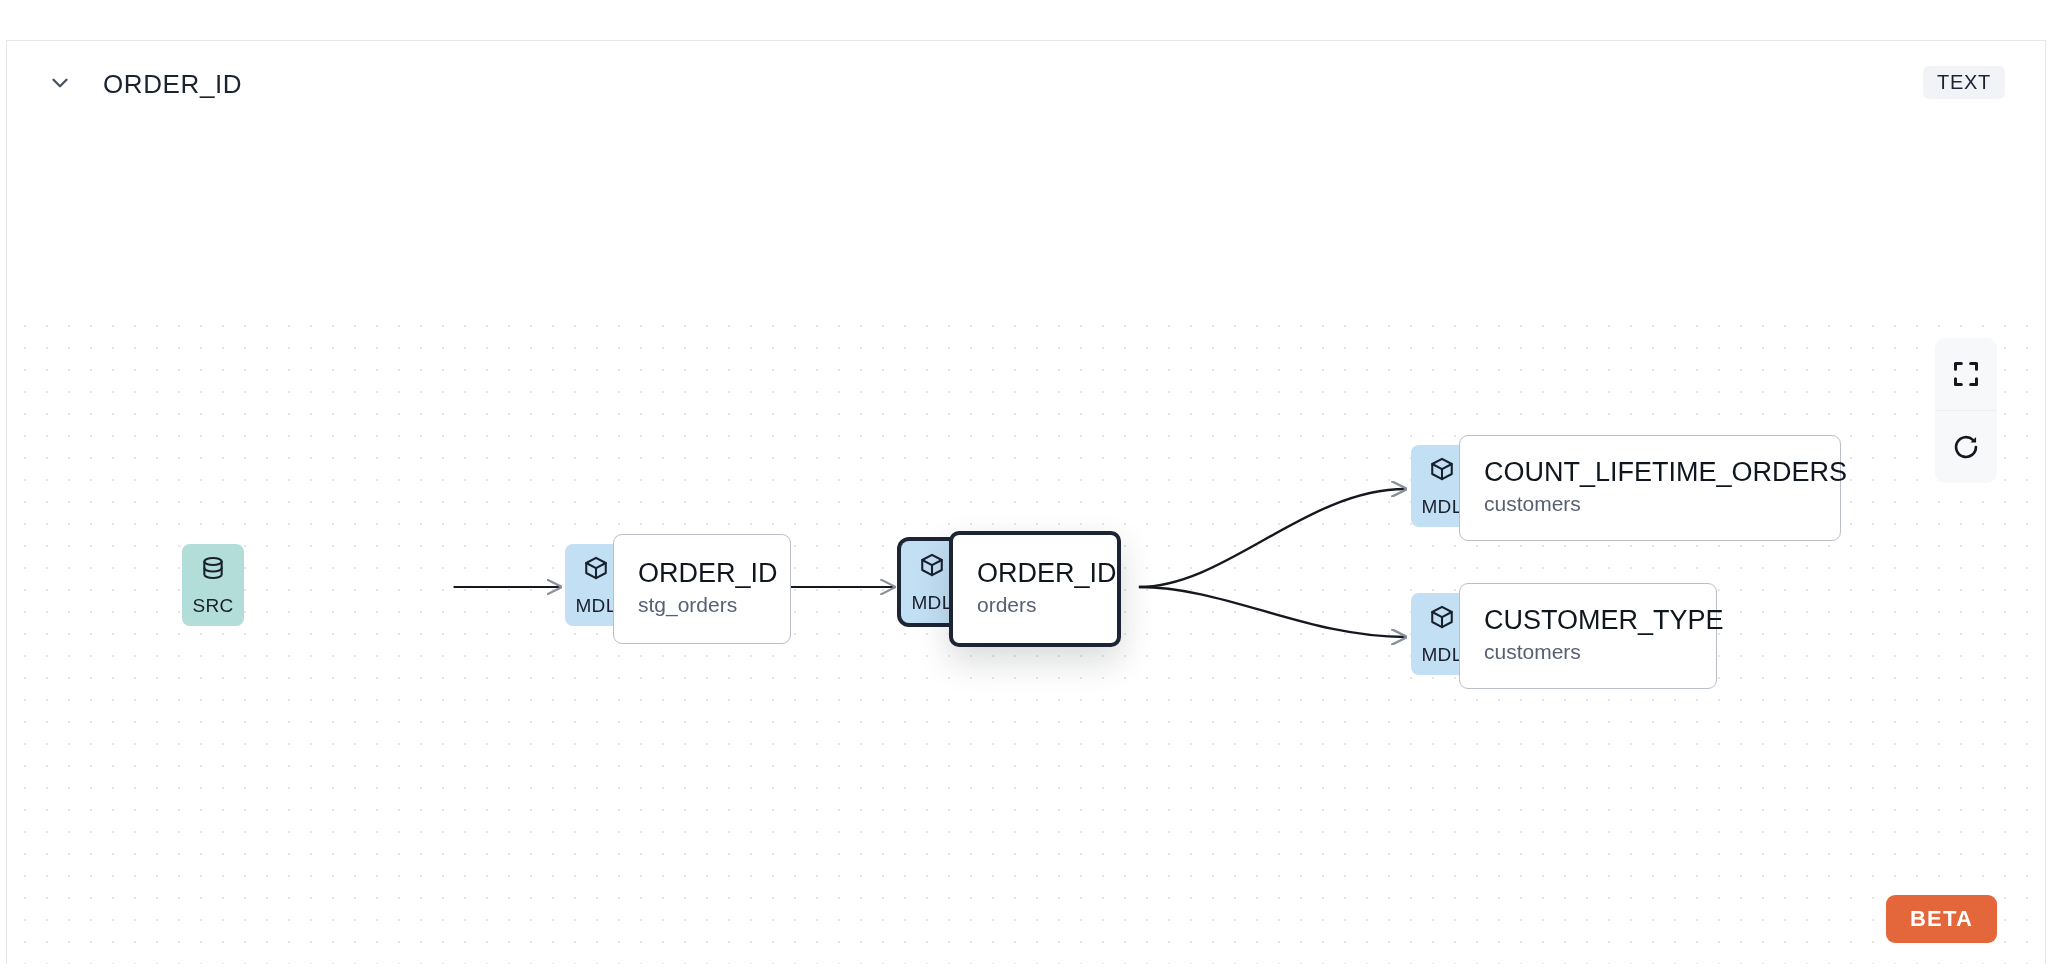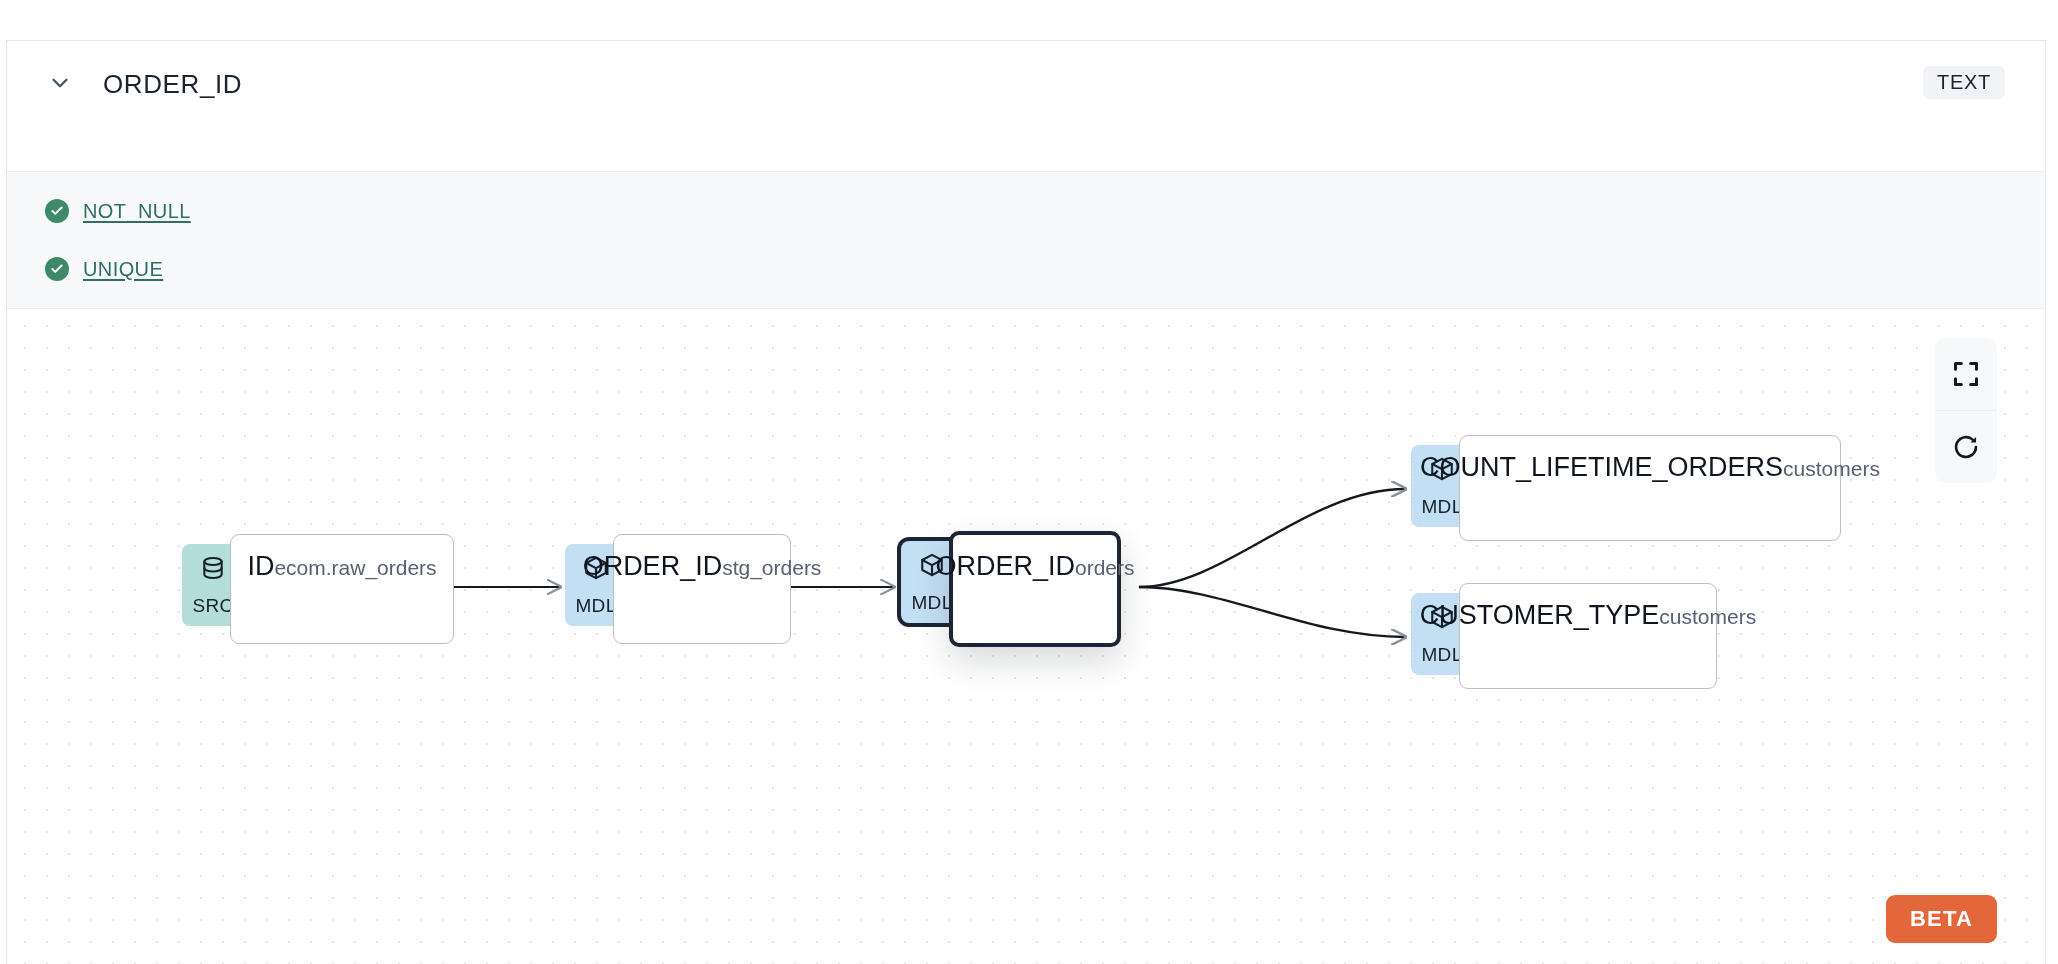--- a/index.html
+++ b/index.html
@@ -193,38 +193,37 @@
   .badge-mdl { background: #c3dff4; }
 
   .node-body {
     background: #ffffff;
     border: 1px solid #b9bec7;
     border-radius: 9px;
     margin-left: -14px;
     padding: 16px 24px 18px 24px;
     box-sizing: border-box;
     display: flex;
-    flex-direction: row;
+    flex-direction: column;
     justify-content: center;
     position: relative;
     z-index: 2;
   }
   .node-name {
     font-size: 27px;
     color: #10161f;
     line-height: 1.12;
     white-space: nowrap;
   }
   .node-sub {
     font-size: 21px;
     color: #586074;
     line-height: 1.25;
     margin-top: 4px;
     white-space: nowrap;
-    text-align: center;
   }
 
   
   .node.selected .node-badge {
     box-shadow: 0 0 0 4px #1d2433;
     border-radius: 8px;
   }
   .node.selected .node-body {
     border: 4px solid #1d2433;
     border-radius: 10px;
@@ -286,40 +285,20 @@
           </svg>
         </div>
 
         <div class="col-title">ORDER_ID</div>
 
         <div class="type-badge">TEXT</div>
       </div>
 
     </div>
 
-    <div class="tests">
-
-      <div class="test-item t0">
-        <span class="check-icon">
-          <svg width="14" height="14" viewBox="0 0 24 24" fill="none" stroke="#ffffff" stroke-width="3.4" stroke-linecap="round" stroke-linejoin="round">
-            <polyline points="20 6 9 17 4 12"></polyline>
-          </svg>
-        </span>
-        <span class="test-link">NOT_NULL</span>
-      </div>
-
-      <div class="test-item t1">
-        <span class="check-icon">
-          <svg width="14" height="14" viewBox="0 0 24 24" fill="none" stroke="#ffffff" stroke-width="3.4" stroke-linecap="round" stroke-linejoin="round">
-            <polyline points="20 6 9 17 4 12"></polyline>
-          </svg>
-        </span>
-        <span class="test-link">UNIQUE</span>
-      </div>
-    </div>
 
     <div class="canvas">
 
       <svg class="edges" viewBox="0 0 2040 679" preserveAspectRatio="none">
         <defs>
           <marker id="arrow" viewBox="0 0 10 10" refX="9" refY="5" markerWidth="7" markerHeight="7" orient="auto-start-reverse">
             <path d="M 0 0 L 10 5 L 0 10" fill="none" stroke="#8a9099" stroke-width="1.4"></path>
           </marker>
         </defs>
 
@@ -335,24 +314,20 @@
       <div class="node" style="left:175px; top:225px;">
         <div class="node-badge badge-src">
           <span class="bi">
             <svg width="26" height="26" viewBox="0 0 24 24" fill="none" stroke="#17202c" stroke-width="1.9" stroke-linecap="round" stroke-linejoin="round">
               <ellipse cx="12" cy="6" rx="8" ry="3.2"></ellipse>
               <path d="M4 6v6c0 1.77 3.58 3.2 8 3.2s8-1.43 8-3.2V6"></path>
               <path d="M4 12v6c0 1.77 3.58 3.2 8 3.2s8-1.43 8-3.2v-6"></path>
             </svg>
           </span>
           <span class="bl">SRC</span>
-        </div>
-        <div class="node-body" style="width:224px; height:110px;">
-          <div class="node-name">ID</div>
-          <div class="node-sub">ecom.raw_orders</div>
         </div>
       </div>
 
       <div class="node" style="left:558px; top:225px;">
         <div class="node-badge badge-mdl">
           <span class="bi">
             <svg width="26" height="26" viewBox="0 0 24 24" fill="none" stroke="#17202c" stroke-width="1.9" stroke-linecap="round" stroke-linejoin="round">
               <path d="M12 2.6 21 7.4v9.2L12 21.4 3 16.6V7.4z"></path>
               <path d="M3 7.4 12 12.2 21 7.4"></path>
               <path d="M12 12.2V21.4"></path>

